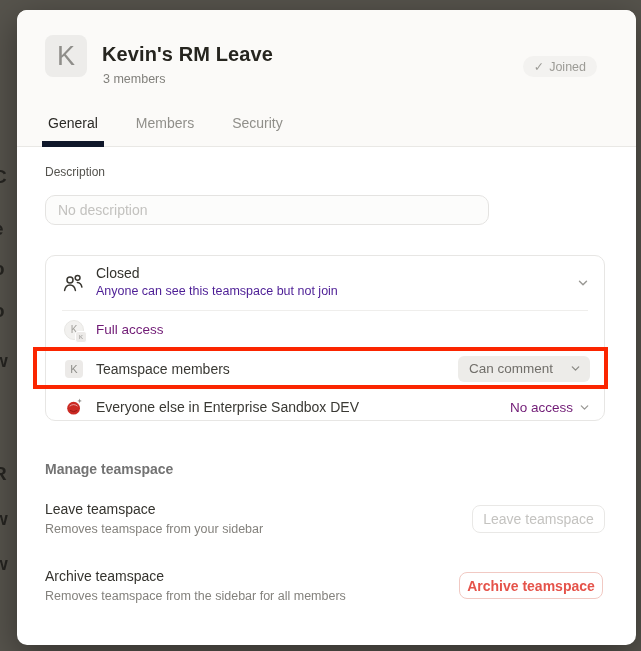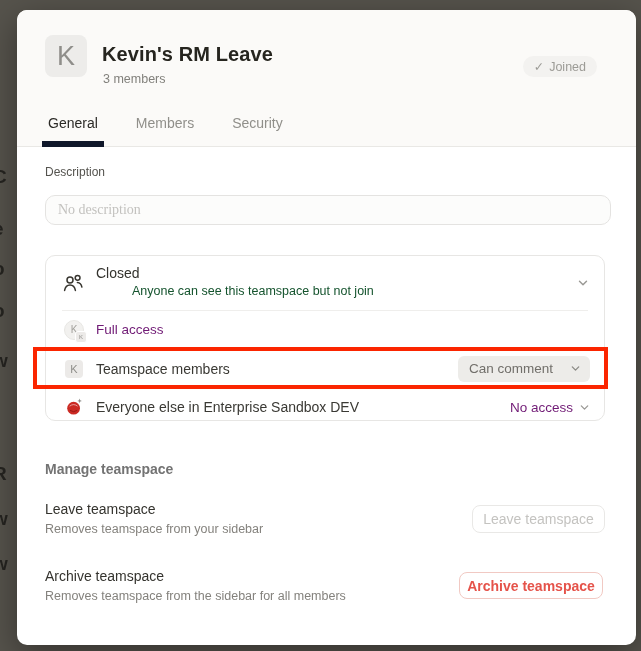--- a/index.html
+++ b/index.html
@@ -37,35 +37,35 @@
     background:#f3f2f0;color:#9c9b96;font-size:12.5px;
     display:flex;align-items:center;gap:5px;padding:0 11px;
   }
   .tabs{position:absolute;left:25px;bottom:-1px;display:flex;gap:26px;}
   .tab{font-size:14px;color:#908f8a;padding:0 6px 10px 6px;cursor:pointer;}
   .tab.active{color:#2b2a26;font-weight:500;border-bottom:6px solid #0f172a;}
 
   
   .section-label{position:absolute;left:28px;top:155px;font-size:12px;color:#54534e;}
   .description-input{
-    position:absolute;left:28px;top:185px;width:566px;height:30px;box-sizing:border-box;
+    position:absolute;left:28px;top:185px;width:444px;height:30px;box-sizing:border-box;
     border:1px solid #e4e3e1;border-radius:10px;background:#fcfcfb;
     padding:0 12px;font-size:14px;color:#0c4a6e;outline:none;
-    font-family:Liberation Serif, serif;
+    font-family:Liberation Sans, sans-serif;
   }
   .description-input::placeholder{color:#c3c2bf;}
 
   .perm-card{
     position:absolute;left:28px;top:245px;width:560px;height:166px;box-sizing:border-box;
     border:1px solid #e7e6e4;border-radius:10px;background:#fff;
   }
   .access-row{position:relative;height:54px;cursor:pointer;}
   .access-icon{position:absolute;left:15px;top:15px;width:24px;height:24px;}
   .access-title{position:absolute;left:50px;top:9px;font-size:14px;color:#34332e;}
-  .access-subtitle{position:absolute;left:50px;top:28px;font-size:12.5px;color:#14532d;margin-left:36px;}
+  .access-subtitle{position:absolute;left:50px;top:28px;font-size:12.5px;color:#4c1d95;}
   .access-chevron{position:absolute;right:15px;top:21px;}
   .card-divider{height:1px;background:#efeeec;margin:0 16px;}
 
   .perm-row{display:flex;align-items:center;padding:0 14px 0 18px;}
   .perm-row .avatar-cell{width:20px;height:20px;margin-right:12px;position:relative;flex:none;display:flex;align-items:center;justify-content:center;}
   .perm-row .row-label{font-size:14px;color:#3a3934;flex:1;}
   .row-owners{height:37px;}
   .row-members{height:41px;}
   .row-everyone{height:36px;}
   .right-text{font-size:13.5px;color:#701a75;display:flex;align-items:center;gap:6px;}

